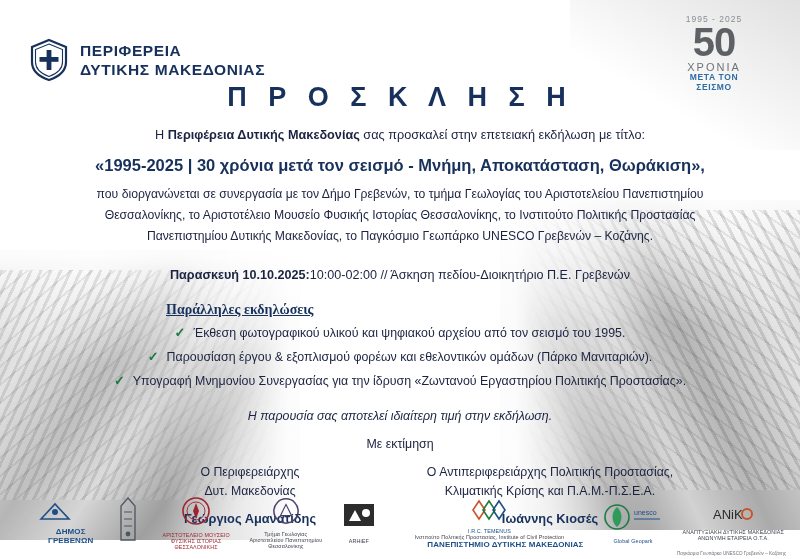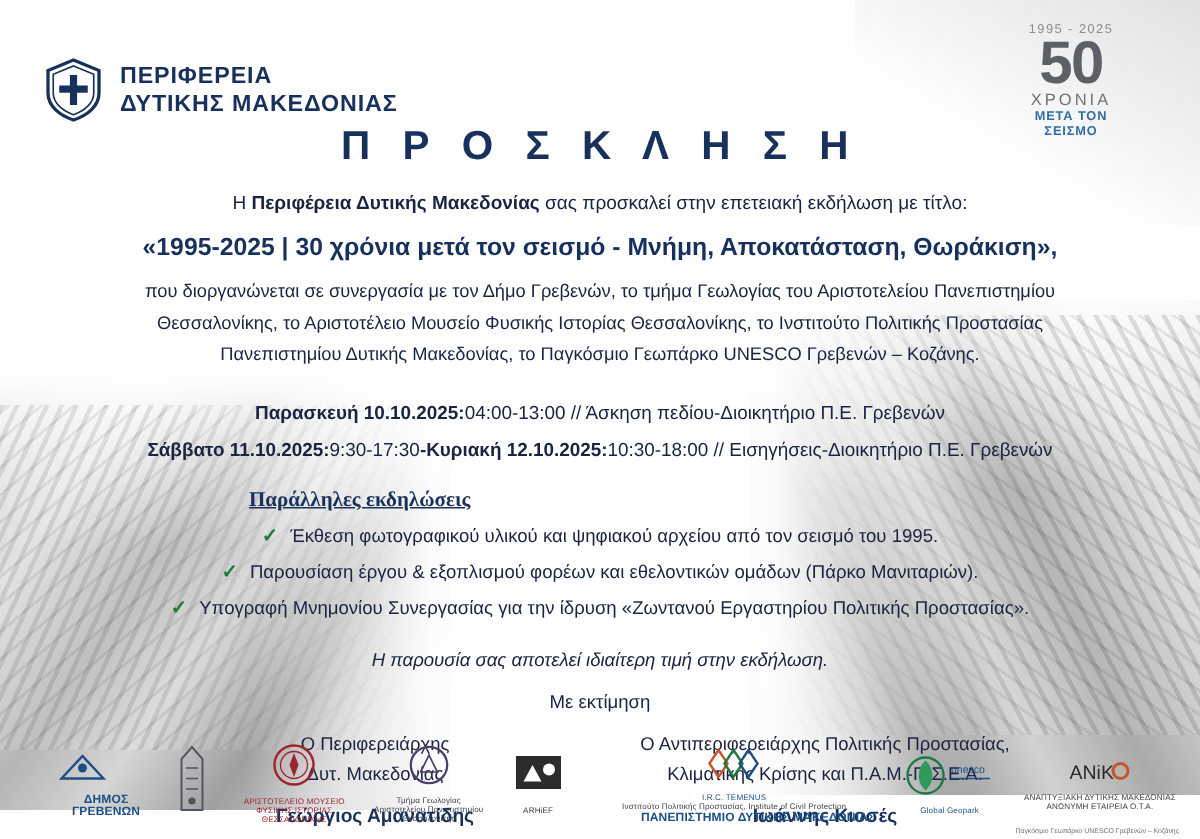--- a/index.html
+++ b/index.html
@@ -327,24 +327,21 @@
     <div class="line">
       <span>Η </span><b>Περιφέρεια Δυτικής Μακεδονίας</b><span> σας προσκαλεί στην επετειακή εκδήλωση με τίτλο:</span>
     </div>
 
     <div class="headline">«1995-2025 | 30 χρόνια μετά τον σεισμό - Μνήμη, Αποκατάσταση, Θωράκιση»,</div>
 
     <div class="para">που διοργανώνεται σε συνεργασία με τον Δήμο Γρεβενών, το τμήμα Γεωλογίας του Αριστοτελείου Πανεπιστημίου Θεσσαλονίκης, το Αριστοτέλειο Μουσείο Φυσικής Ιστορίας Θεσσαλονίκης, το Ινστιτούτο Πολιτικής Προστασίας Πανεπιστημίου Δυτικής Μακεδονίας, το Παγκόσμιο Γεωπάρκο UNESCO Γρεβενών – Κοζάνης.</div>
 
     <div class="schedule">
       <div>
-        <b>Παρασκευή 10.10.2025:</b><span>04:00-13:00 // Άσκηση πεδίου-Διοικητήριο Π.Ε. Γρεβενών</span>
-      </div>
-      <div>
-        <b>Σάββατο 11.10.2025:</b><span>9:30-17:30</span><b>-Κυριακή 12.10.2025:</b><span>10:30-18:00 // Εισηγήσεις-Διοικητήριο Π.Ε. Γρεβενών</span>
+        <b>Παρασκευή 10.10.2025:</b><span>10:00-02:00 // Άσκηση πεδίου-Διοικητήριο Π.Ε. Γρεβενών</span>
       </div>
     </div>
 
     <div class="side-title">Παράλληλες εκδηλώσεις</div>
 
     <div class="bullets">
       <div class="bullet">
         <span class="check">✓</span>
         <span>Έκθεση φωτογραφικού υλικού και ψηφιακού αρχείου από τον σεισμό του 1995.</span>
       </div>

